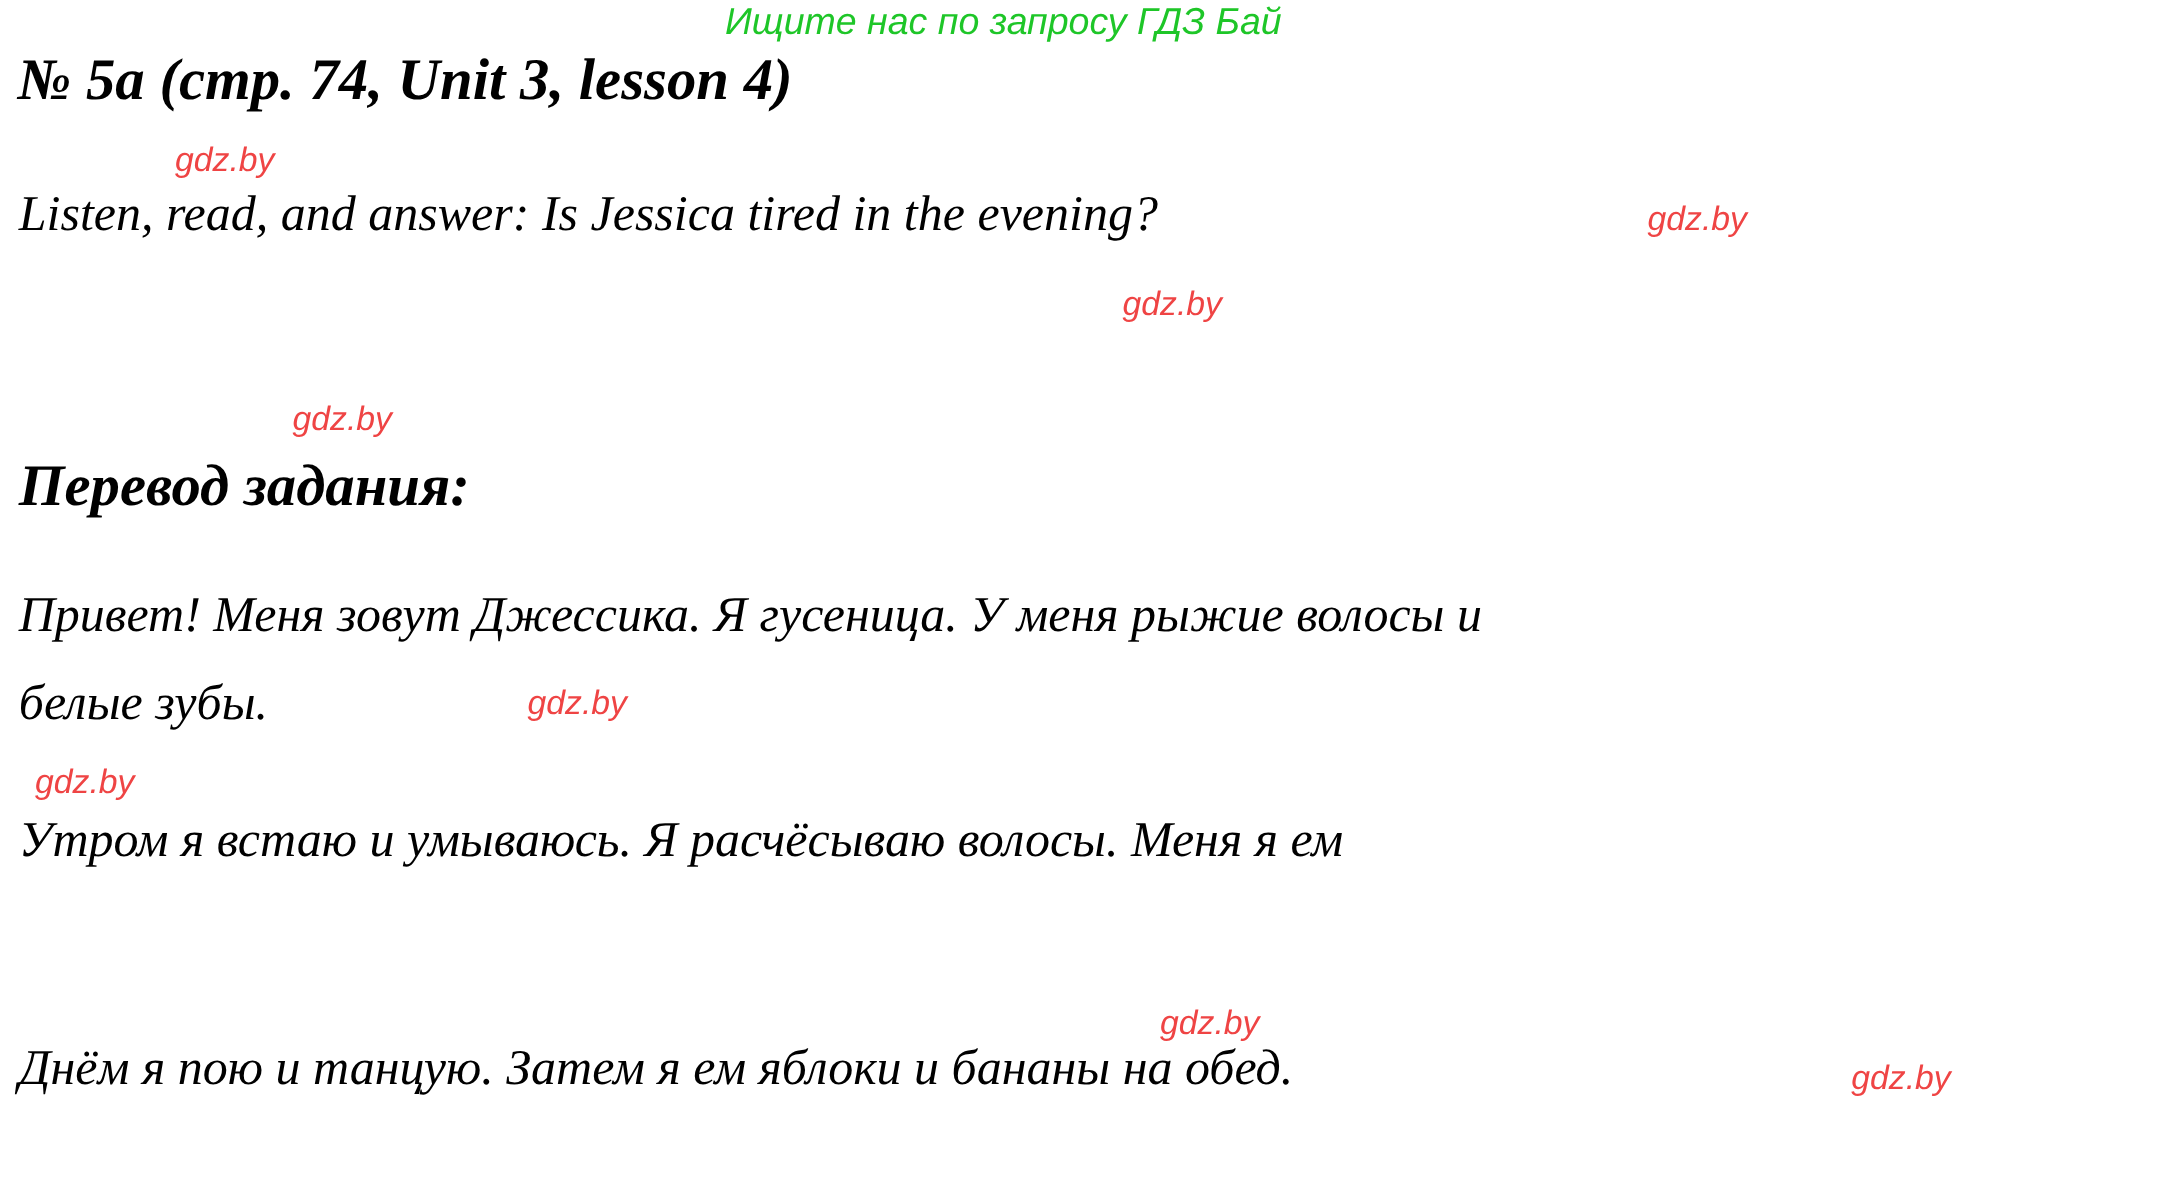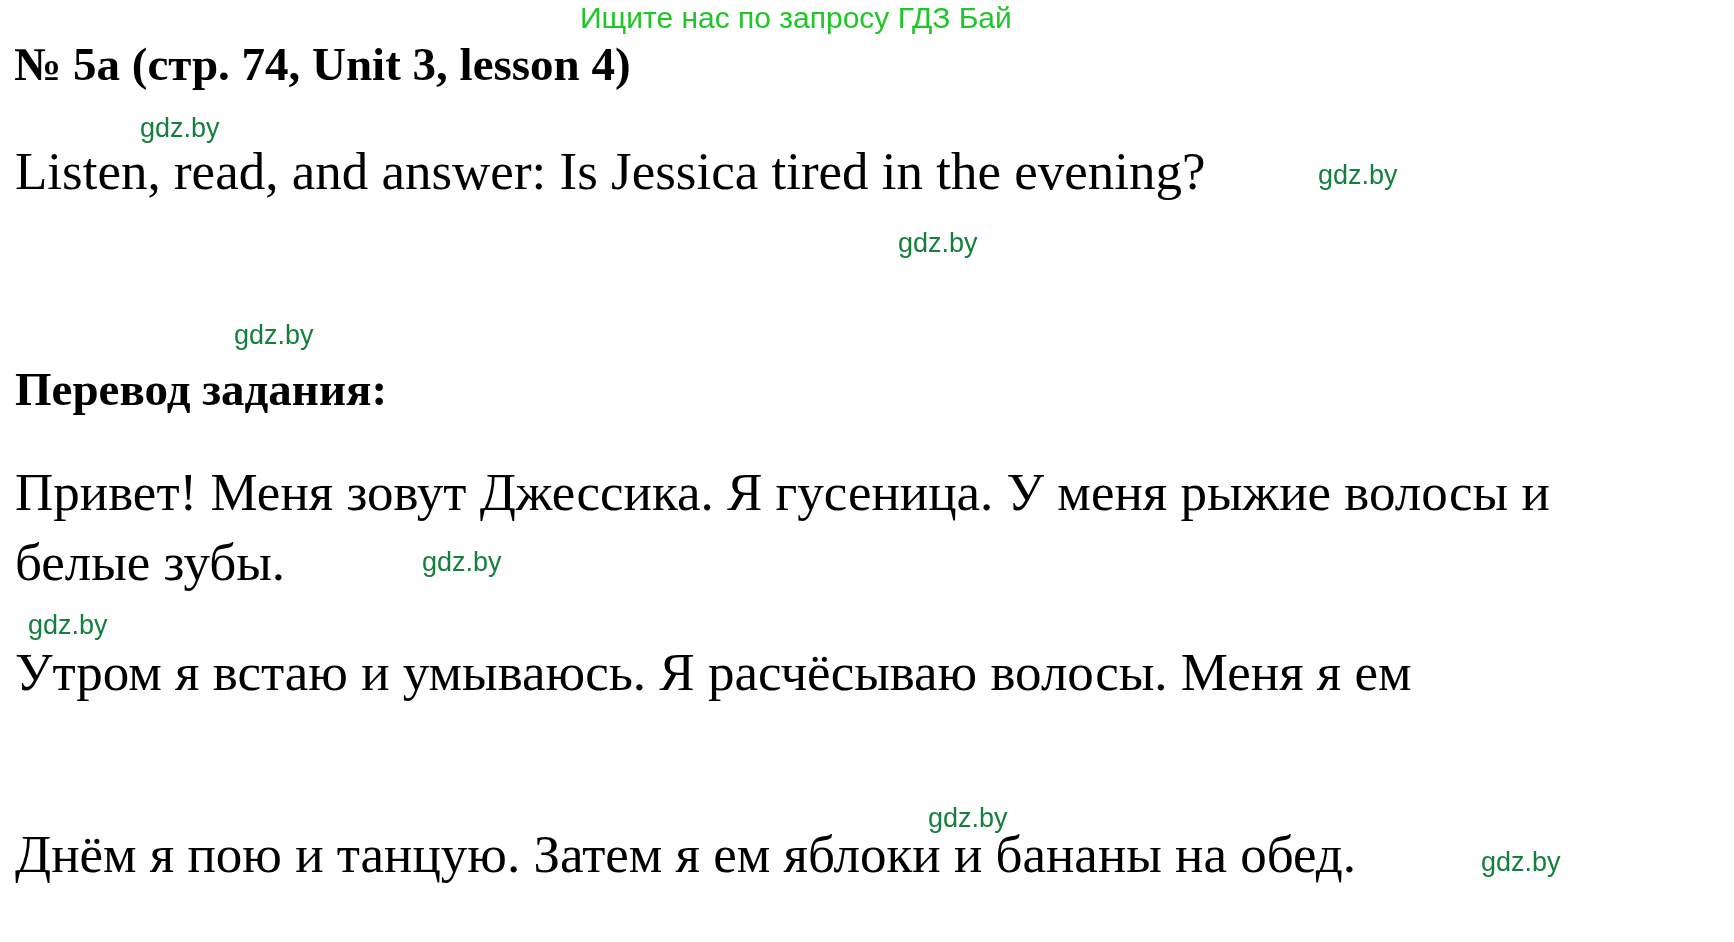--- a/index.html
+++ b/index.html
@@ -3,51 +3,52 @@
 <meta charset="utf-8">
 <style>
   html,body{margin:0;padding:0;background:#ffffff;}
   #page{
     position:relative;
     width:1734px;height:942px;
     background:#ffffff;
     overflow:hidden;
     font-family:"Liberation Serif","DejaVu Serif",serif;
     color:#000000;
+    font-style:italic;
   }
   .abs{position:absolute;white-space:nowrap;}
   .banner{
     top:1px;left:580px;
     font-family:"Liberation Sans","DejaVu Sans",sans-serif;
     font-size:30px;line-height:34px;font-weight:500;
     color:#1ec628;
   }
   .heading{
     top:36px;left:14px;
     font-size:47px;line-height:56px;font-weight:bold;
   }
   .bodyline{
-    font-size:53px;line-height:56px;font-weight:normal;
+    font-size:40px;line-height:56px;font-weight:normal;
   }
   .task-en{top:143px;left:15px;}
   .task-ru{top:251px;left:15px;}
   .subheading{
     top:361px;left:15px;
     font-size:47px;line-height:56px;font-weight:bold;
   }
   .p1l1{top:464px;left:15px;}
   .p1l2{top:534px;left:15px;}
   .p2l1{top:644px;left:15px;}
   .p2l2{top:714px;left:15px;}
   .p3{top:826px;left:15px;}
   .wm{
     position:absolute;white-space:nowrap;
     font-family:"Liberation Sans","DejaVu Sans",sans-serif;
     font-size:27px;line-height:30px;
-    color:#15803d;
+    color:#ef4444;
   }
   .wm1{top:113px;left:140px;}
   .wm2{top:160px;left:1318px;}
   .wm3{top:228px;left:898px;}
   .wm4{top:320px;left:234px;}
   .wm5{top:547px;left:422px;}
   .wm6{top:610px;left:28px;}
   .wm7{top:803px;left:928px;}
   .wm8{top:847px;left:1481px;}
   .footer{

